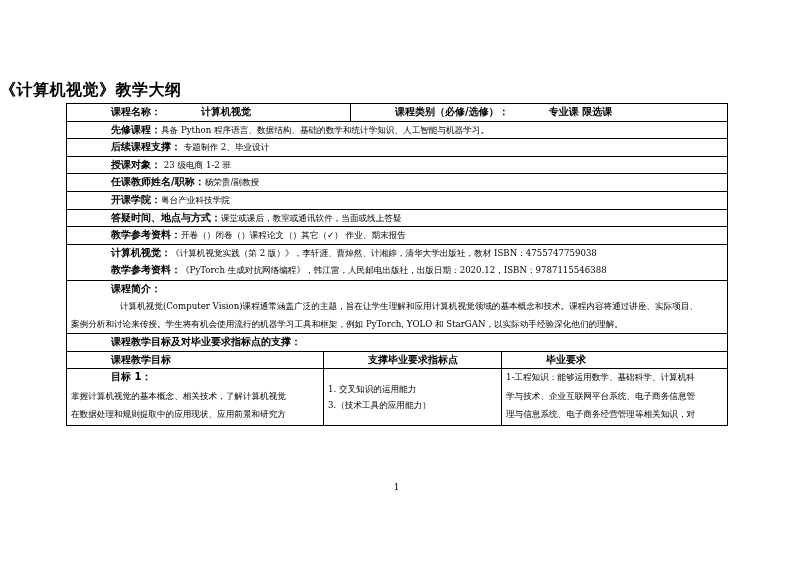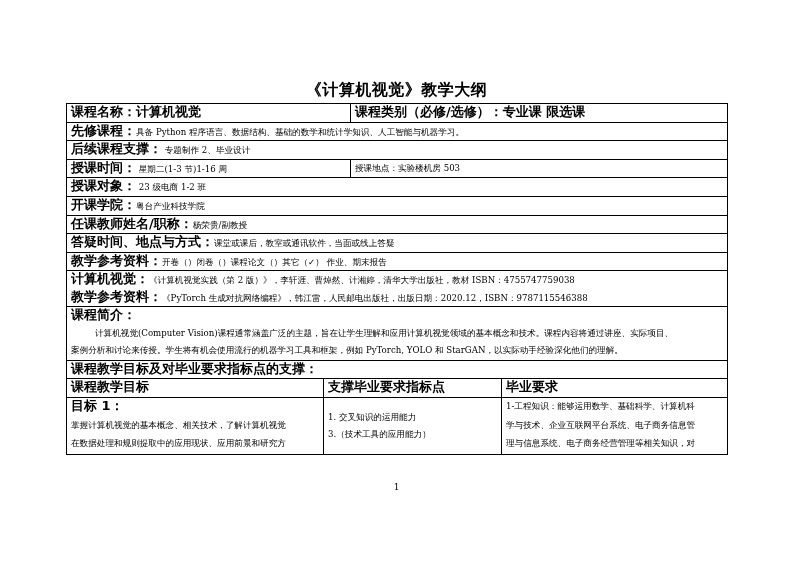--- a/index.html
+++ b/index.html
@@ -1,29 +1,29 @@
 <!DOCTYPE html>
 <html><head>
 <meta charset="utf-8">
 <style>
   html, body { margin: 0; padding: 0; background: #ffffff; }
   body { width: 793px; height: 561px; position: relative; overflow: hidden;
          font-family: "DejaVu Serif", "Liberation Serif", serif; color: #000; }
-  .title { position: absolute; left: 0; width: 793px; top: 80px; text-align: center;
+  .title { position: absolute; left: 0; width: 793px; top: 80px; 
            font-size: 16px; font-weight: bold; font-family: "DejaVu Sans", sans-serif; letter-spacing: 0.5px; }
   table.syl { position: absolute; left: 66px; top: 103px; width: 661px;
               border-collapse: collapse; table-layout: fixed; }
   table.syl td { border: 1.3px solid #000; padding: 0 4px; font-size: 8.6px; height: 16.6px;
                  line-height: 16.6px; white-space: nowrap; overflow: hidden; vertical-align: middle; }
-  .lbl { font-weight: bold; font-family: "DejaVu Sans", sans-serif; font-size: 13px; }
+  .lbl { font-weight: bold; font-family: "DejaVu Sans", sans-serif; font-size: 10px; margin-left: 40px; }
   .val { font-family: "DejaVu Serif", serif; }
   .sans { font-family: "Liberation Sans", sans-serif; }
   td.multi { line-height: 17.5px; white-space: normal; padding-top: 1px; padding-bottom: 1px; }
   td.multi .ln { display: block; height: 17.5px; white-space: nowrap; overflow: hidden; }
-  .indent { padding-left: 24px; }
+  .indent { padding-left: 24px; text-align: center; }
   .pagenum { position: absolute; left: 0; width: 793px; top: 482px; text-align: center; font-size: 9px; }
   td.goals { vertical-align: top; line-height: 18.5px; white-space: normal; padding-top: 2px; }
   td.goals .ln { display: block; height: 18.5px; white-space: nowrap; overflow: hidden; }
   td.mid { vertical-align: middle; line-height: 18px; white-space: normal; }
   td.mid .ln { display: block; white-space: nowrap; }
 </style>
 </head>
 <body>
 
 <div class="title">《计算机视觉》教学大纲</div>
@@ -40,31 +40,27 @@
     <td colspan="2"><span class="lbl">课程名称：</span><span class="lbl">计算机视觉</span></td>
     <td colspan="2"><span class="lbl">课程类别（必修/选修）：</span><span class="lbl">专业课   限选课</span></td>
   </tr>
   <tr>
     <td colspan="4"><span class="lbl">先修课程：</span><span class="val">具备 Python 程序语言、数据结构、基础的数学和统计学知识、人工智能与机器学习。</span></td>
   </tr>
   <tr>
     <td colspan="4"><span class="lbl">后续课程支撑：</span><span class="val"> 专题制作 2、毕业设计</span></td>
   </tr>
   <tr>
-    <td colspan="2"><span class="lbl">授课时间：</span><span class="val"> 星期二(1-3 节)1-16 周</span></td>
-    <td colspan="2"><span class="val">授课地点：实验楼机房 503</span></td>
-  </tr>
-  <tr>
     <td colspan="4"><span class="lbl">授课对象：</span><span class="val"> 23 级电商 1-2 班</span></td>
   </tr>
   <tr>
-    <td colspan="4"><span class="lbl">开课学院：</span><span class="val">粤台产业科技学院</span></td>
+    <td colspan="4"><span class="lbl">任课教师姓名/职称：</span><span class="val">杨荣贵/副教授</span></td>
   </tr>
   <tr>
-    <td colspan="4"><span class="lbl">任课教师姓名/职称：</span><span class="val">杨荣贵/副教授</span></td>
+    <td colspan="4"><span class="lbl">开课学院：</span><span class="val">粤台产业科技学院</span></td>
   </tr>
   <tr>
     <td colspan="4"><span class="lbl">答疑时间、地点与方式：</span><span class="val">课堂或课后，教室或通讯软件，当面或线上答疑</span></td>
   </tr>
   <tr>
     <td colspan="4"><span class="lbl">教学参考资料：</span><span class="val">开卷（）闭卷（）课程论文（）其它（✓）  作业、期末报告</span></td>
   </tr>
   <tr>
     <td colspan="4" class="multi">
       <span class="ln"><span class="lbl">计算机视觉：</span><span class="val">《计算机视觉实践（第 2 版）》，李轩涯、曹焯然、计湘婷，清华大学出版社，教材 ISBN：4755747759038</span></span>

